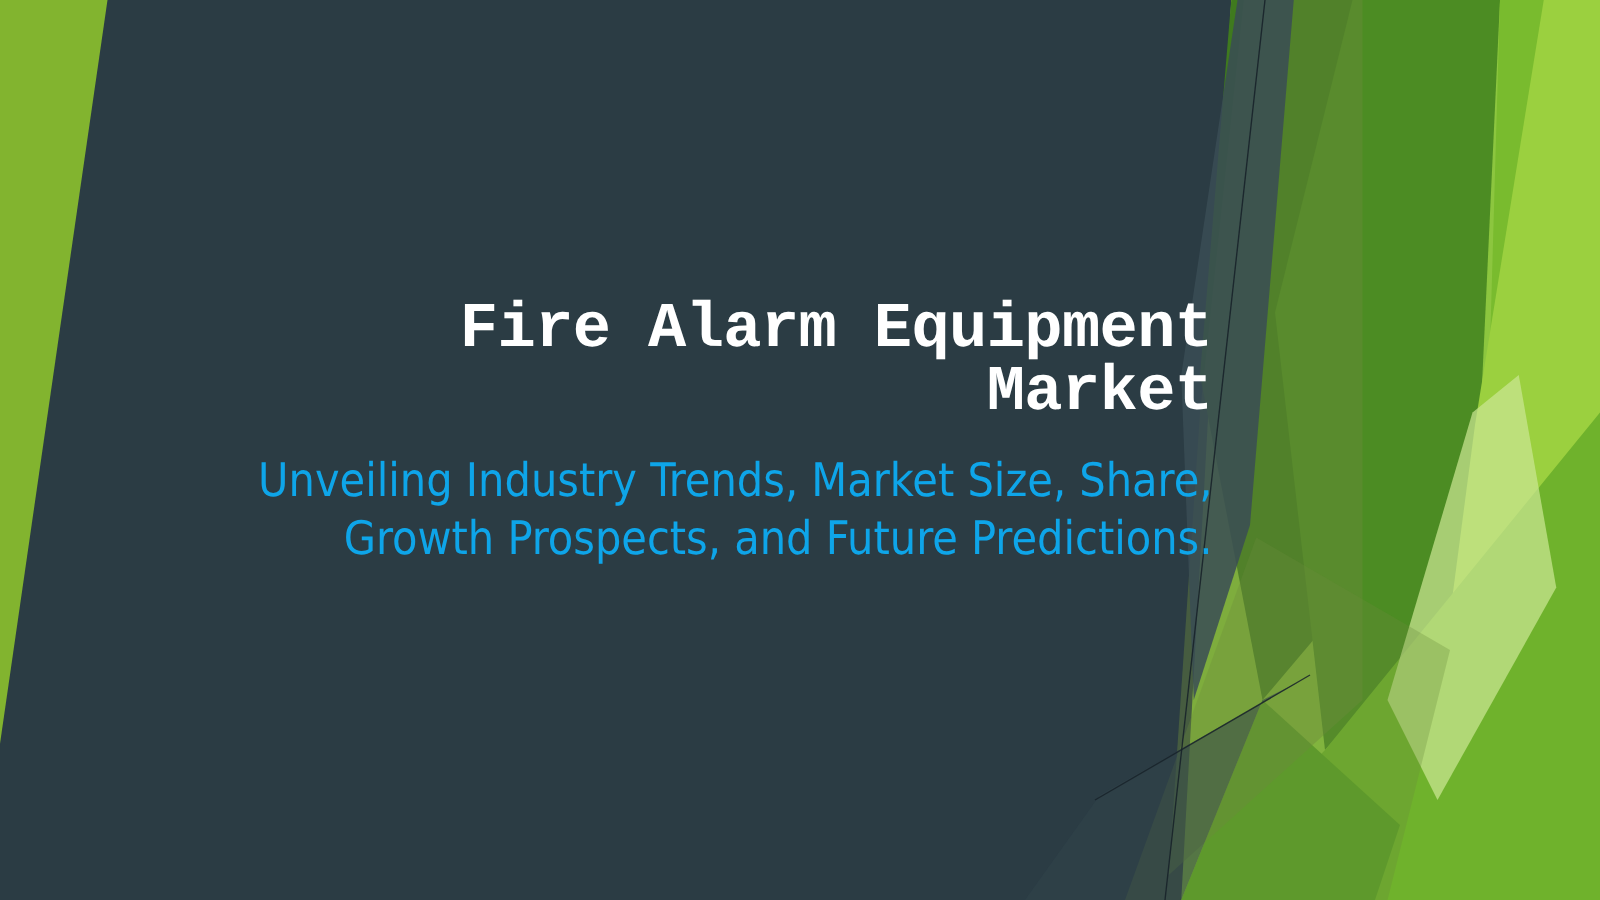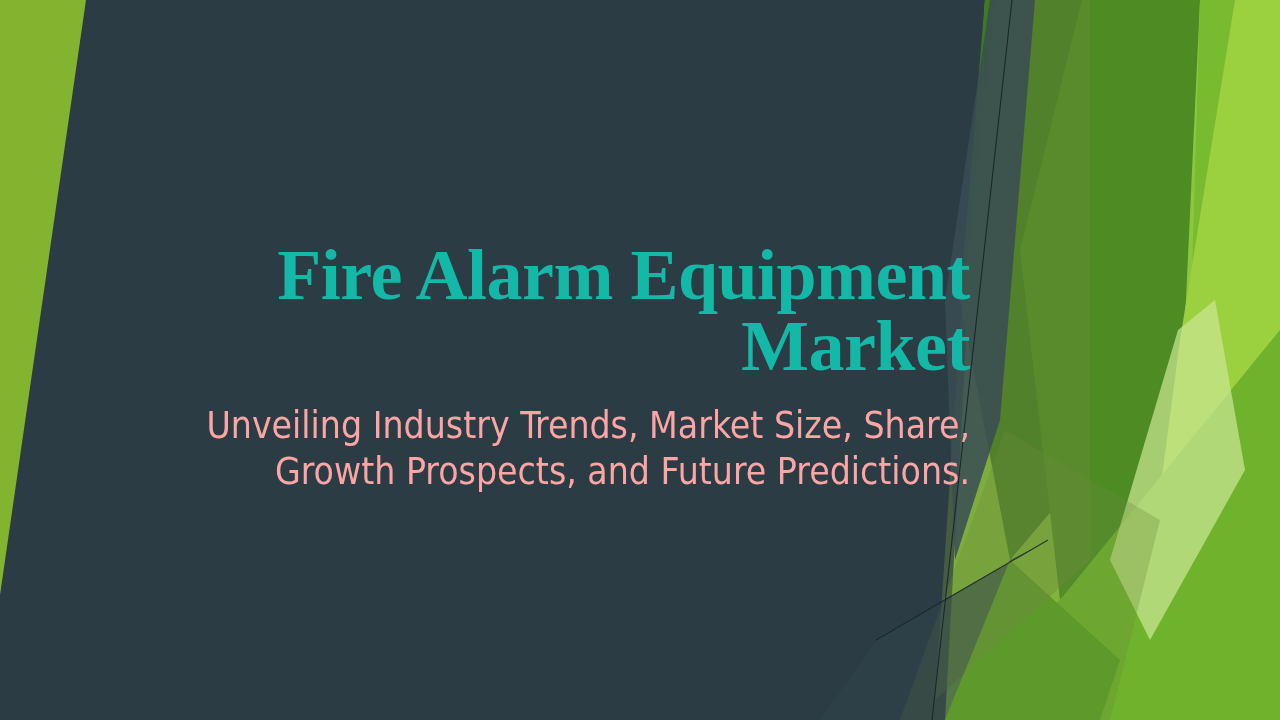--- a/index.html
+++ b/index.html
@@ -25,37 +25,37 @@
   .text-block {
     position: absolute;
     left: 190px;
     top: 240px;
     width: 780px;
     text-align: right;
     z-index: 5;
   }
   #slide-title {
     margin: 0;
-    font-family: Liberation Serif, serif;
+    font-family: Liberation Mono, monospace;
     font-stretch: condensed;
     font-weight: 700;
-    font-size: 72px;
+    font-size: 51px;
     line-height: 0.98;
     letter-spacing: -0.5px;
-    color: #14b8a6;
+    color: #ffffff;
     white-space: pre-line;
   }
   #slide-subtitle {
     margin: 22px 0 0 0;
     font-family: "DejaVu Sans Condensed", "Liberation Sans Narrow", "Liberation Sans", sans-serif;
     font-stretch: condensed;
     font-weight: 400;
     font-size: 37px;
     line-height: 1.25;
-    color: #fca5a5;
+    color: #0ea5e9;
     white-space: pre-line;
   }
 </style>
 </head>
 <body>
 
 <div id="slide">
 
   <svg id="bg-art" viewBox="0 0 1280 720" preserveAspectRatio="none" xmlns="http://www.w3.org/2000/svg">
 

